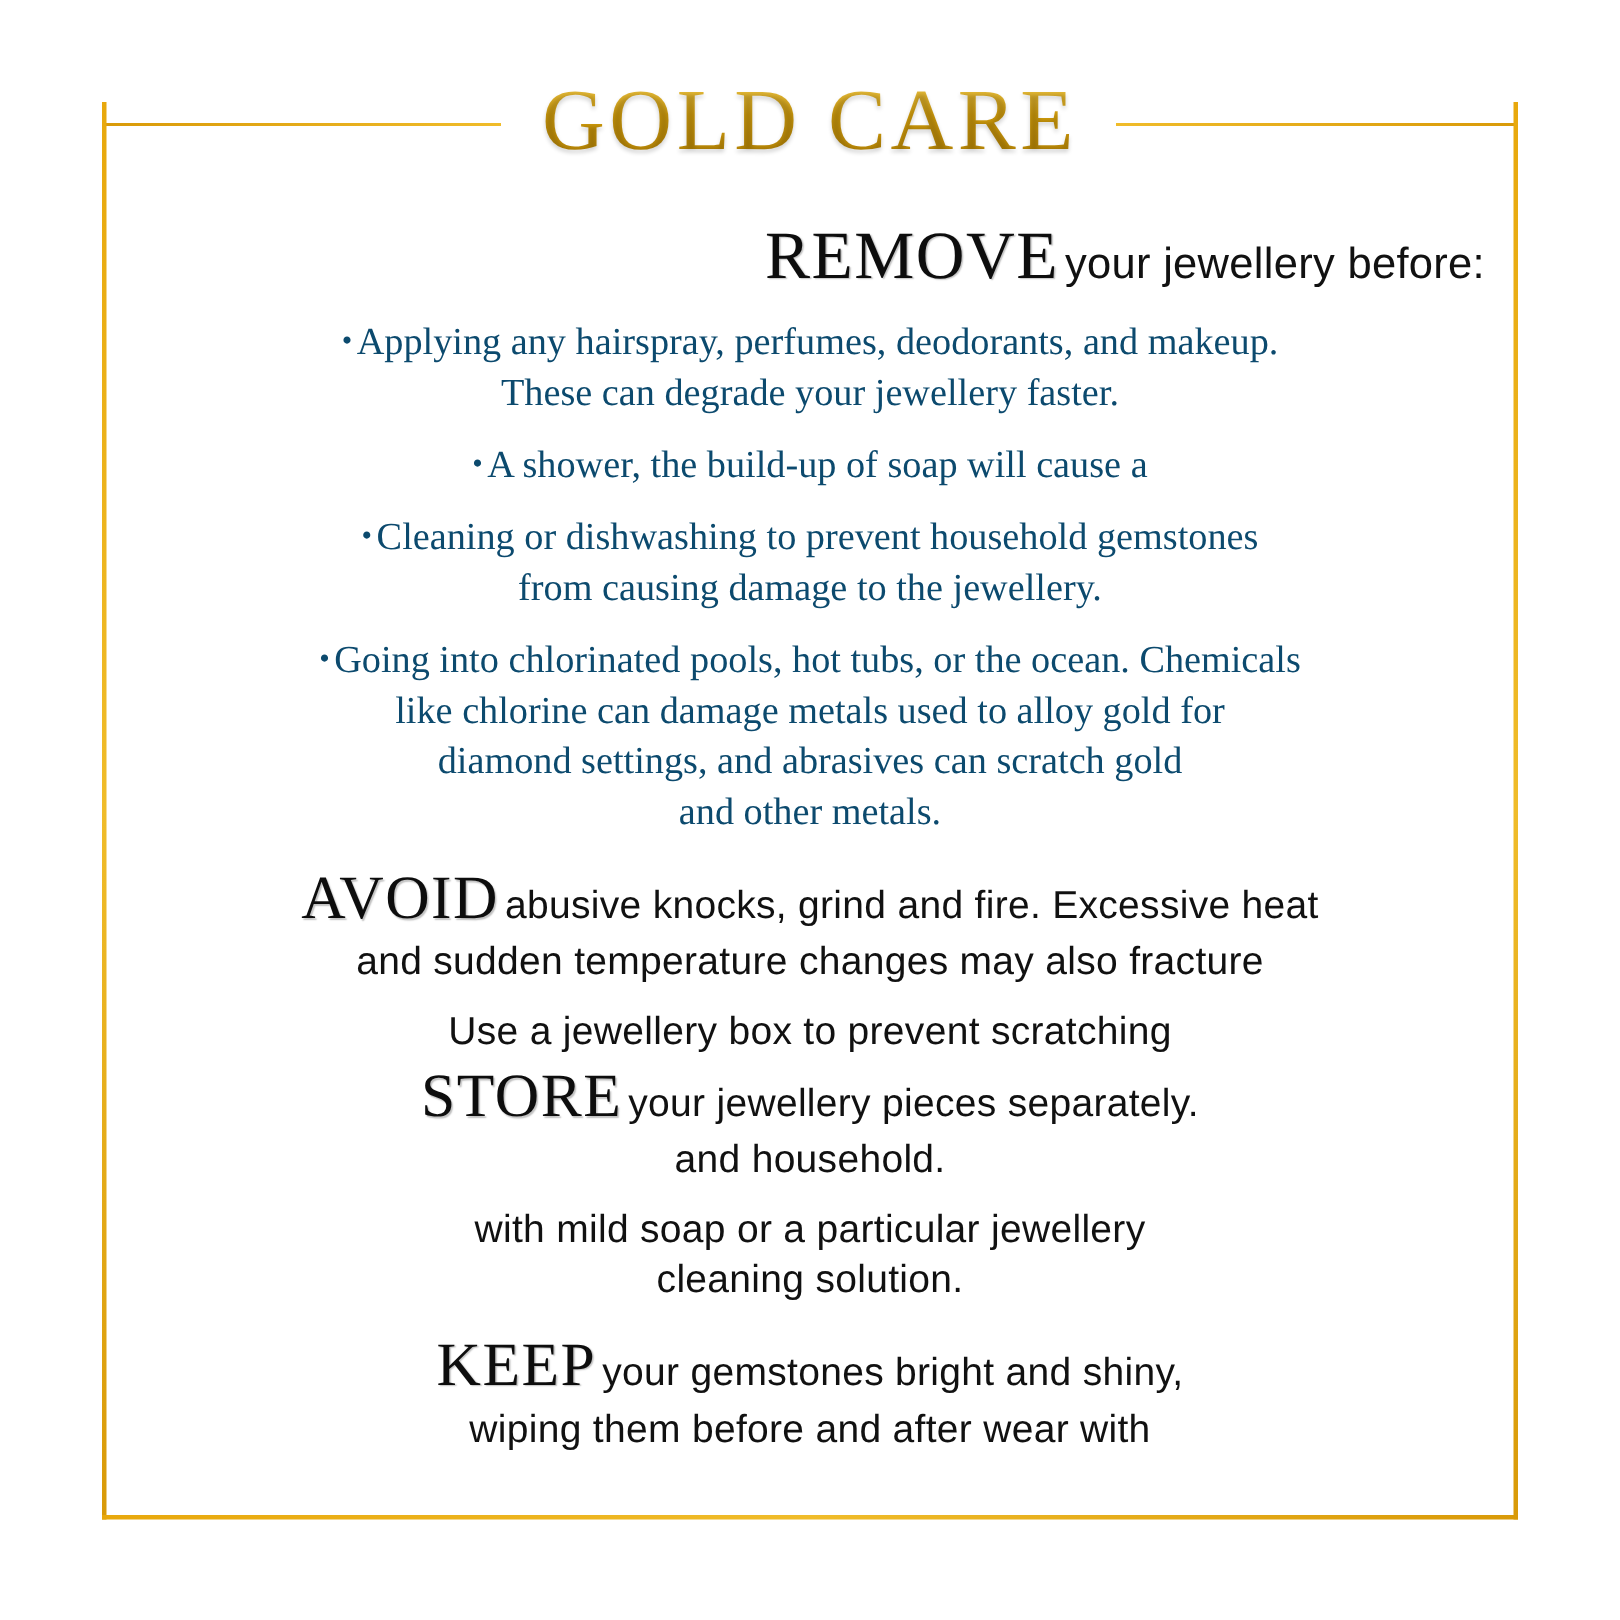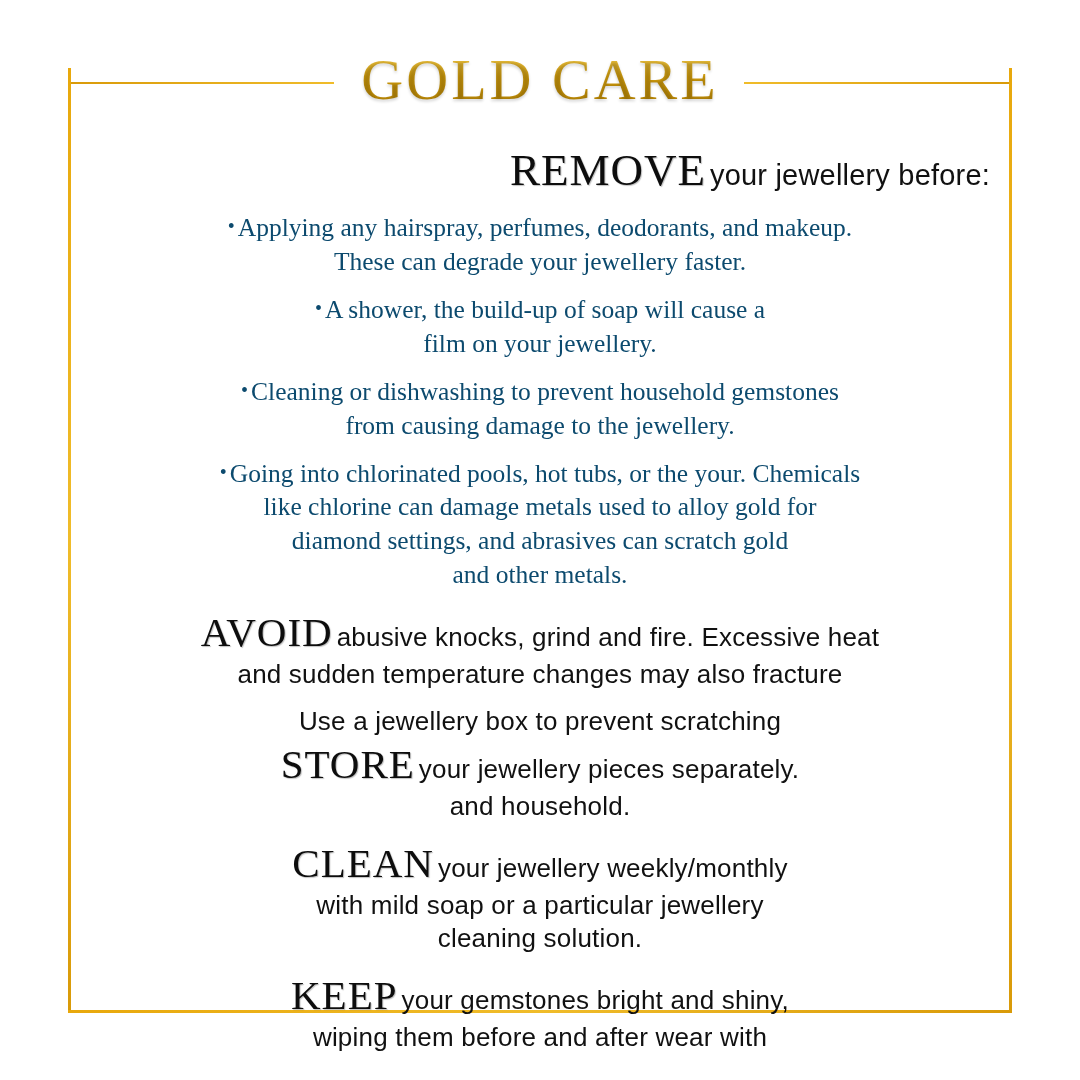--- a/index.html
+++ b/index.html
@@ -172,30 +172,29 @@
       <span class="sans-run">your jewellery before:</span>
     </div>
 
     <div class="bullet-block">
       <span class="bl"><span class="dot">•</span><span>Applying any hairspray, perfumes, deodorants, and makeup.</span></span>
       <span class="bl">These can degrade your jewellery faster.</span>
     </div>
 
     <div class="bullet-block">
       <span class="bl"><span class="dot">•</span><span>A shower, the build-up of soap will cause a</span></span>
-      <span class="bl">film on your jewellery.</span>
     </div>
 
     <div class="bullet-block">
       <span class="bl"><span class="dot">•</span><span>Cleaning or dishwashing to prevent household gemstones</span></span>
       <span class="bl">from causing damage to the jewellery.</span>
     </div>
 
     <div class="bullet-block">
-      <span class="bl"><span class="dot">•</span><span>Going into chlorinated pools, hot tubs, or the your. Chemicals</span></span>
+      <span class="bl"><span class="dot">•</span><span>Going into chlorinated pools, hot tubs, or the ocean. Chemicals</span></span>
       <span class="bl">like chlorine can damage metals used to alloy gold for</span>
       <span class="bl">diamond settings, and abrasives can scratch gold</span>
       <span class="bl">and other metals.</span>
     </div>
 
     <div class="para">
       <span class="line">
         <span class="big-word">AVOID</span>
         <span class="sans-run">abusive knocks, grind and fire. Excessive heat</span>
       </span>
@@ -205,24 +204,20 @@
     <div class="para">
       <span class="line sans-run">Use a jewellery box to prevent scratching</span>
       <span class="line">
         <span class="big-word">STORE</span>
         <span class="sans-run">your jewellery pieces separately.</span>
       </span>
       <span class="line sans-run">and household.</span>
     </div>
 
     <div class="para">
-      <span class="line">
-        <span class="big-word">CLEAN</span>
-        <span class="sans-run">your jewellery weekly/monthly</span>
-      </span>
       <span class="line sans-run">with mild soap or a particular jewellery</span>
       <span class="line sans-run">cleaning solution.</span>
     </div>
 
     <div class="para">
       <span class="line">
         <span class="big-word">KEEP</span>
         <span class="sans-run">your gemstones bright and shiny,</span>
       </span>
       <span class="line sans-run">wiping them before and after wear with</span>

